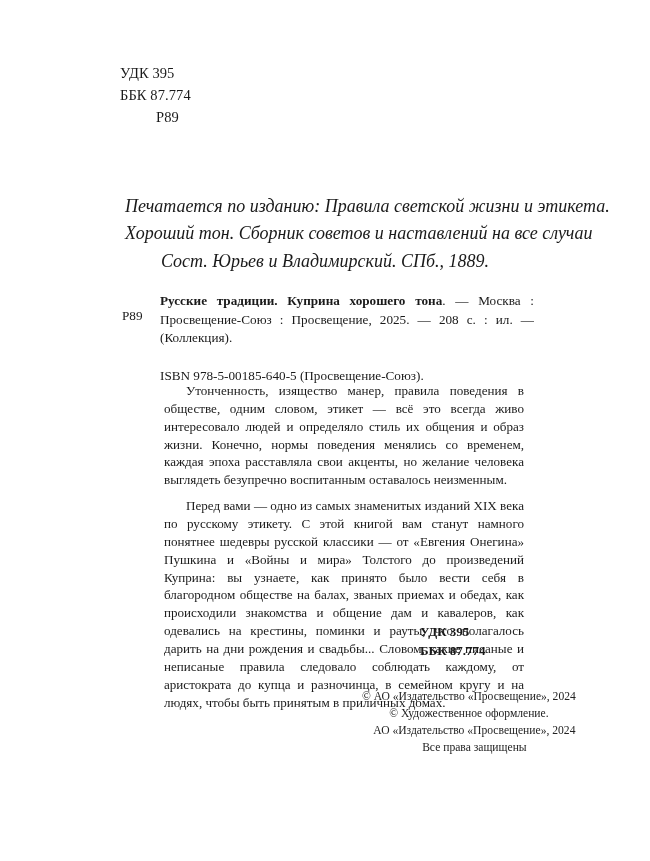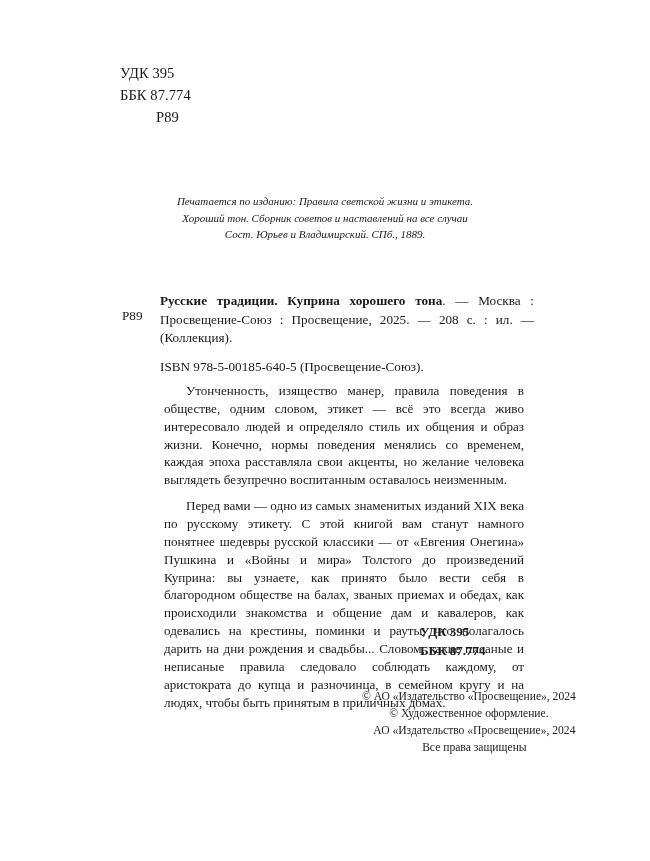--- a/index.html
+++ b/index.html
@@ -39,21 +39,21 @@
   }
 
   
   .source-note {
     position: absolute;
     left: 125px;
     top: 193px;
     width: 400px;
     text-align: center;
     font-style: italic;
-    font-size: 11px;
+    font-size: 18px;
     line-height: 1.52;
   }
   .source-note .sline { display: block; white-space: nowrap; }
 
   
   .biblio {
     position: absolute;
     left: 122px;
     top: 292px;
     width: 412px;
@@ -67,21 +67,21 @@
   }
   .biblio-shelf {
     position: absolute;
     left: 0;
     top: 15px;
     font-size: 13.2px;
   }
   .biblio-title { font-weight: bold; }
   .isbn-list {
     padding-left: 38px;
-    margin-top: 10px;
+    margin-top: 19px;
   }
   .isbn-list .isbn-line { display: block; white-space: nowrap; }
 
   
   .annotation {
     position: absolute;
     left: 156px;
     top: 374px;
     width: 376px;
     font-size: 13.1px;

